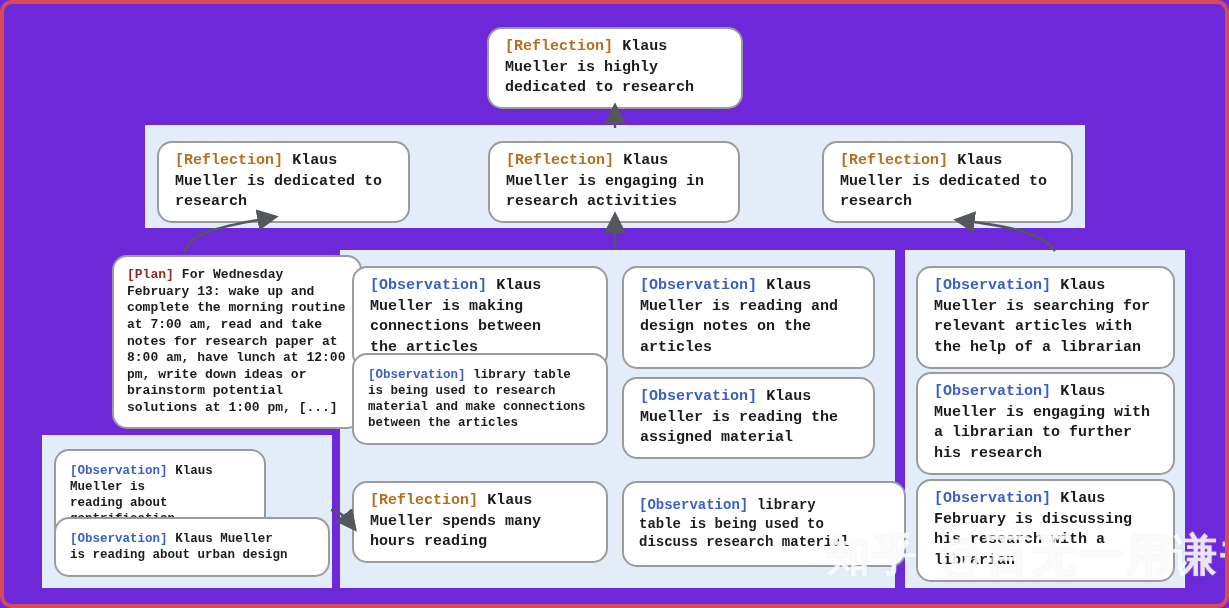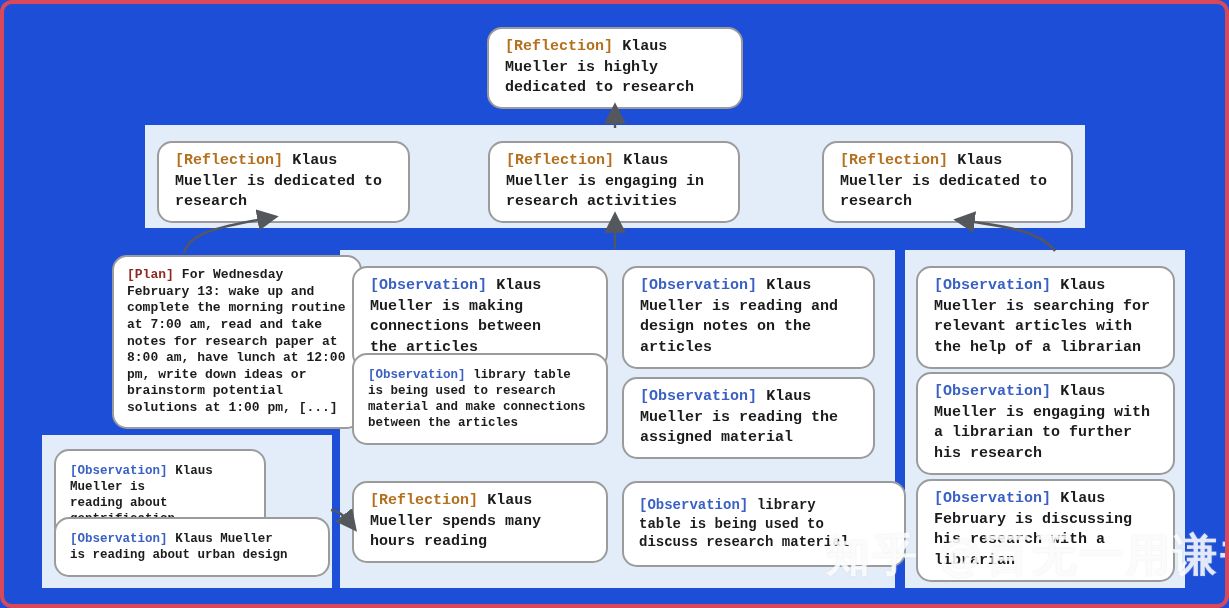--- a/index.html
+++ b/index.html
@@ -1,18 +1,18 @@
 <!DOCTYPE html>
 <html><head>
 <meta charset="utf-8">
 <style>
   html,body{margin:0;padding:0;background:#ffffff;}
   body{width:1229px;height:608px;position:relative;overflow:hidden;
        font-family:"Liberation Mono","DejaVu Sans Mono",monospace;}
-  .stage{position:absolute;inset:0;background:#1d4ed8;}
+  .stage{position:absolute;inset:0;background:#6d28d9;}
   .frame{position:absolute;inset:0;border:4px solid #d84a5a;border-radius:12px;
          pointer-events:none;z-index:9;}
   .band{position:absolute;background:#e2edf9;z-index:1;}
   .node{position:absolute;z-index:2;background:#ffffff;border:2.5px solid #9b9b9b;
         border-radius:15px;color:#1c1c1c;font-weight:bold;box-sizing:border-box;}
   .node .body{white-space:pre-line;}
   .node .tag{margin-right:.62em;}
   .t-reflection{color:#b4701e;}
   .t-observation{color:#3a60c4;}
   .t-plan{color:#8f2a20;}

